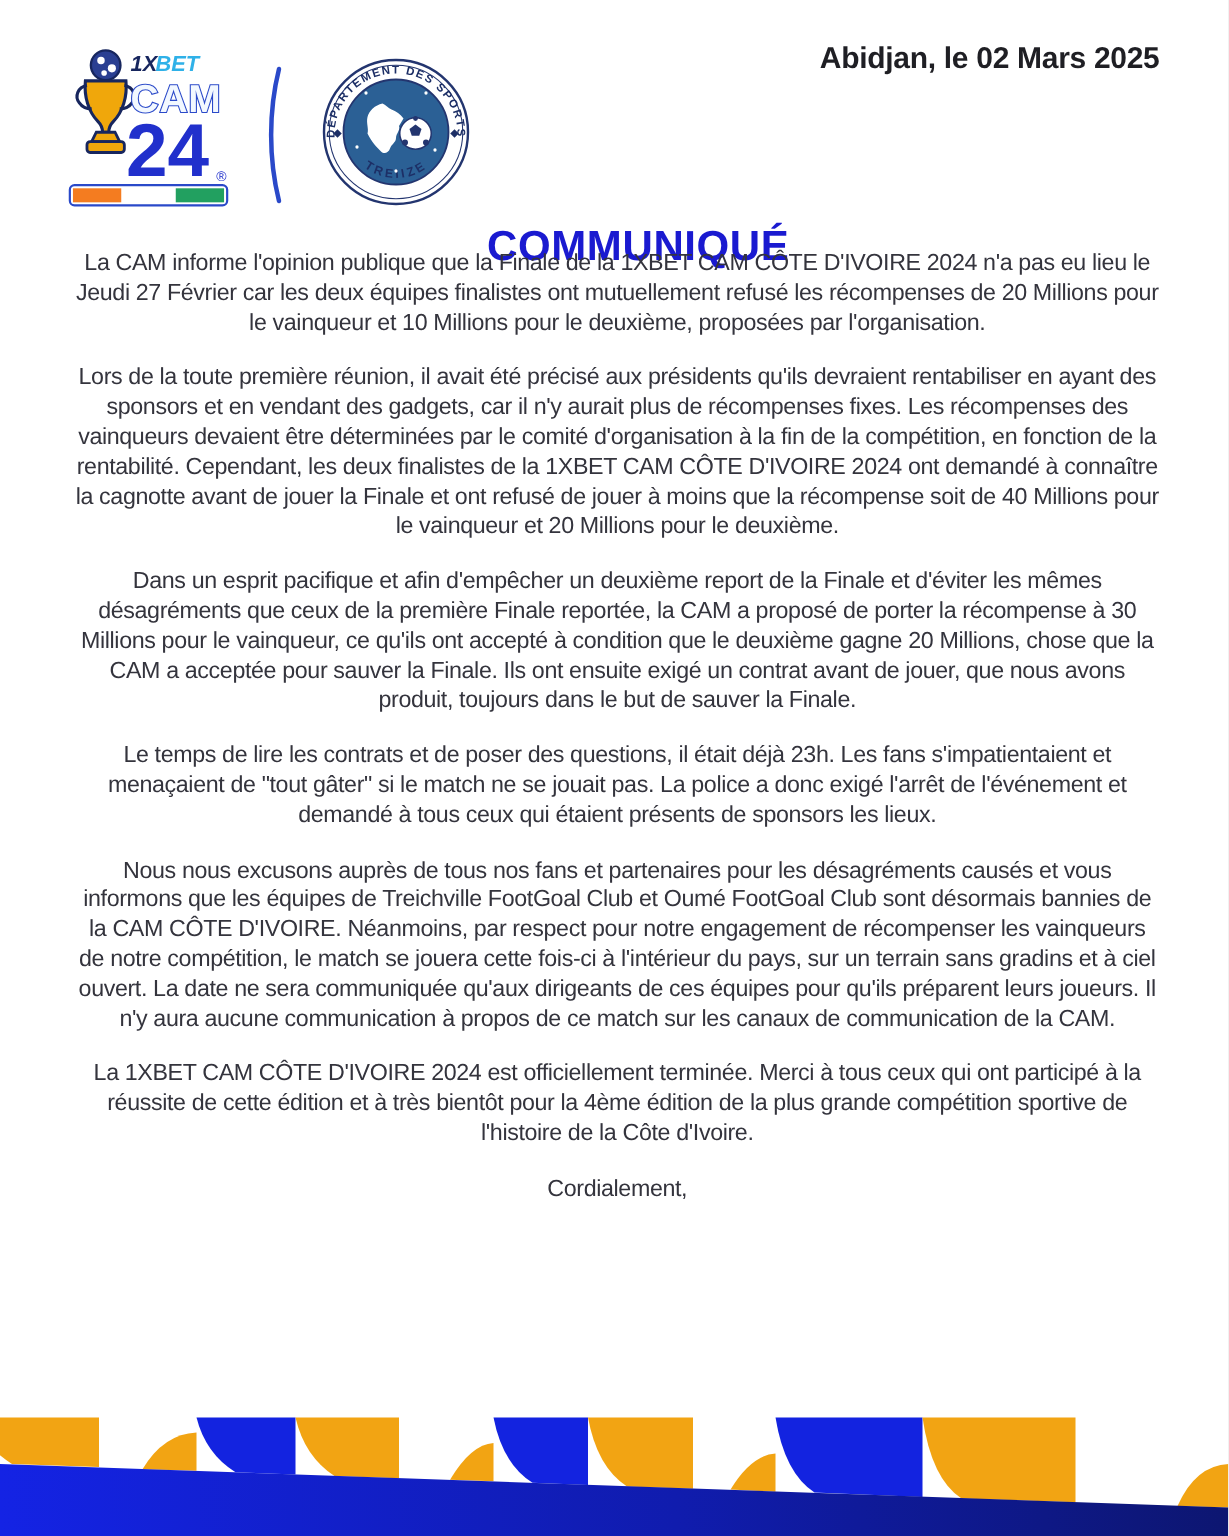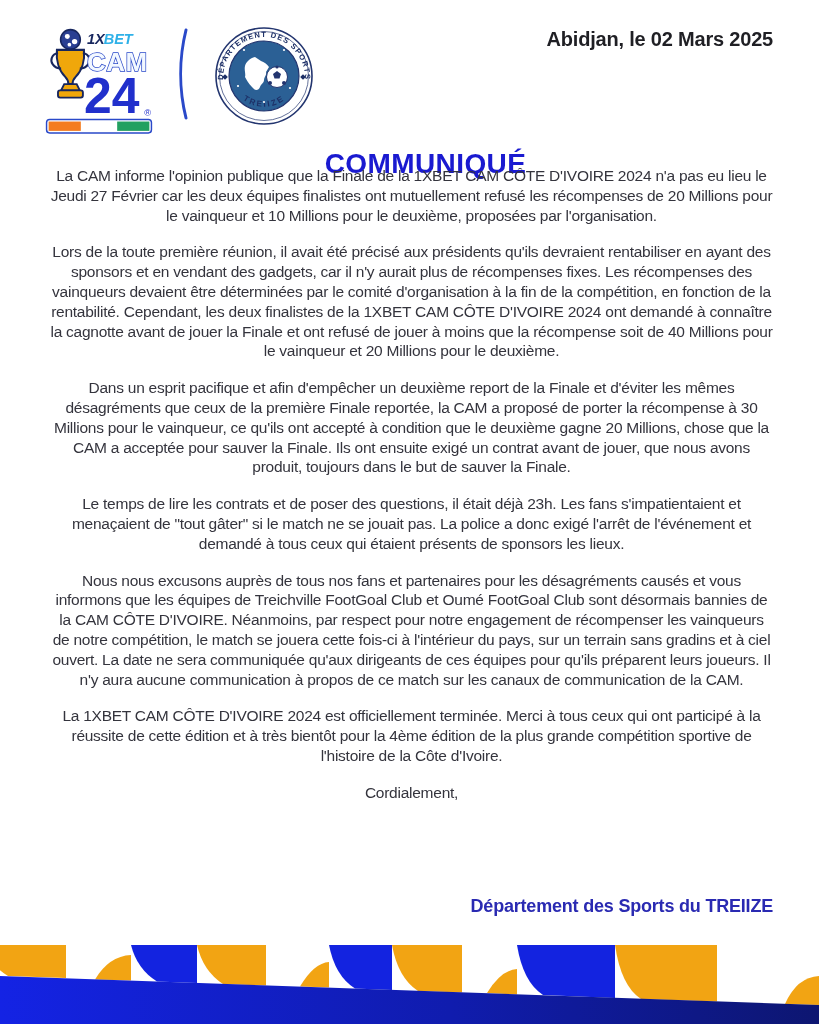--- a/index.html
+++ b/index.html
@@ -7,21 +7,21 @@
     position:relative;width:819px;height:1024px;margin:0 auto;
     background:#ffffff;overflow:hidden;
     font-family:"Liberation Sans",sans-serif;
   }
   .date-line{
     position:absolute;top:28px;right:46px;
     font-size:20px;font-weight:bold;color:#1f1f24;letter-spacing:-0.2px;
   }
   .logo-row{
     position:absolute;top:26px;left:44px;
-    display:flex;align-items:flex-start;gap:23px;height:112px;
+    display:flex;align-items:flex-end;gap:23px;height:112px;
   }
   .page-title{
     position:absolute;top:132px;left:0;width:100%;
     text-align:center;font-size:28px;font-weight:bold;
     color:#1a1ad0;letter-spacing:0.4px;margin:16px;
   }
   .body-text{
     position:absolute;top:166px;left:50px;right:46px;height:710px;
     overflow:hidden;color:#34343d;font-size:15.5px;line-height:19.8px;
     text-align:justify;letter-spacing:-0.25px;
@@ -111,21 +111,20 @@
   <div class="body-text">
     <p>La CAM informe l'opinion publique que la Finale de la 1XBET CAM CÔTE D'IVOIRE 2024 n'a pas eu lieu le Jeudi 27 Février car les deux équipes finalistes ont mutuellement refusé les récompenses de 20 Millions pour le vainqueur et 10 Millions pour le deuxième, proposées par l'organisation.</p>
     <p>Lors de la toute première réunion, il avait été précisé aux présidents qu'ils devraient rentabiliser en ayant des sponsors et en vendant des gadgets, car il n'y aurait plus de récompenses fixes. Les récompenses des vainqueurs devaient être déterminées par le comité d'organisation à la fin de la compétition, en fonction de la rentabilité. Cependant, les deux finalistes de la 1XBET CAM CÔTE D'IVOIRE 2024 ont demandé à connaître la cagnotte avant de jouer la Finale et ont refusé de jouer à moins que la récompense soit de 40 Millions pour le vainqueur et 20 Millions pour le deuxième.</p>
     <p>Dans un esprit pacifique et afin d'empêcher un deuxième report de la Finale et d'éviter les mêmes désagréments que ceux de la première Finale reportée, la CAM a proposé de porter la récompense à 30 Millions pour le vainqueur, ce qu'ils ont accepté à condition que le deuxième gagne 20 Millions, chose que la CAM a acceptée pour sauver la Finale. Ils ont ensuite exigé un contrat avant de jouer, que nous avons produit, toujours dans le but de sauver la Finale.</p>
     <p>Le temps de lire les contrats et de poser des questions, il était déjà 23h. Les fans s'impatientaient et menaçaient de "tout gâter" si le match ne se jouait pas. La police a donc exigé l'arrêt de l'événement et demandé à tous ceux qui étaient présents de sponsors les lieux.</p>
     <p>Nous nous excusons auprès de tous nos fans et partenaires pour les désagréments causés et vous informons que les équipes de Treichville FootGoal Club et Oumé FootGoal Club sont désormais bannies de la CAM CÔTE D'IVOIRE. Néanmoins, par respect pour notre engagement de récompenser les vainqueurs de notre compétition, le match se jouera cette fois-ci à l'intérieur du pays, sur un terrain sans gradins et à ciel ouvert. La date ne sera communiquée qu'aux dirigeants de ces équipes pour qu'ils préparent leurs joueurs. Il n'y aura aucune communication à propos de ce match sur les canaux de communication de la CAM.</p>
     <p>La 1XBET CAM CÔTE D'IVOIRE 2024 est officiellement terminée. Merci à tous ceux qui ont participé à la réussite de cette édition et à très bientôt pour la 4ème édition de la plus grande compétition sportive de l'histoire de la Côte d'Ivoire.</p>
     <p class="closing">Cordialement,</p>
   </div>
 
-  <div class="signature">Département des Sports du TREIIZE</div>
 
   <svg class="footer-art" width="819" height="110" viewBox="0 0 819 110" preserveAspectRatio="none">
     <defs>
       <linearGradient id="bandGrad" x1="0" y1="0" x2="1" y2="0">
         <stop offset="0" stop-color="#1423e4"></stop>
         <stop offset="0.55" stop-color="#101cae"></stop>
         <stop offset="1" stop-color="#0d1671"></stop>
       </linearGradient>
     </defs>
 

